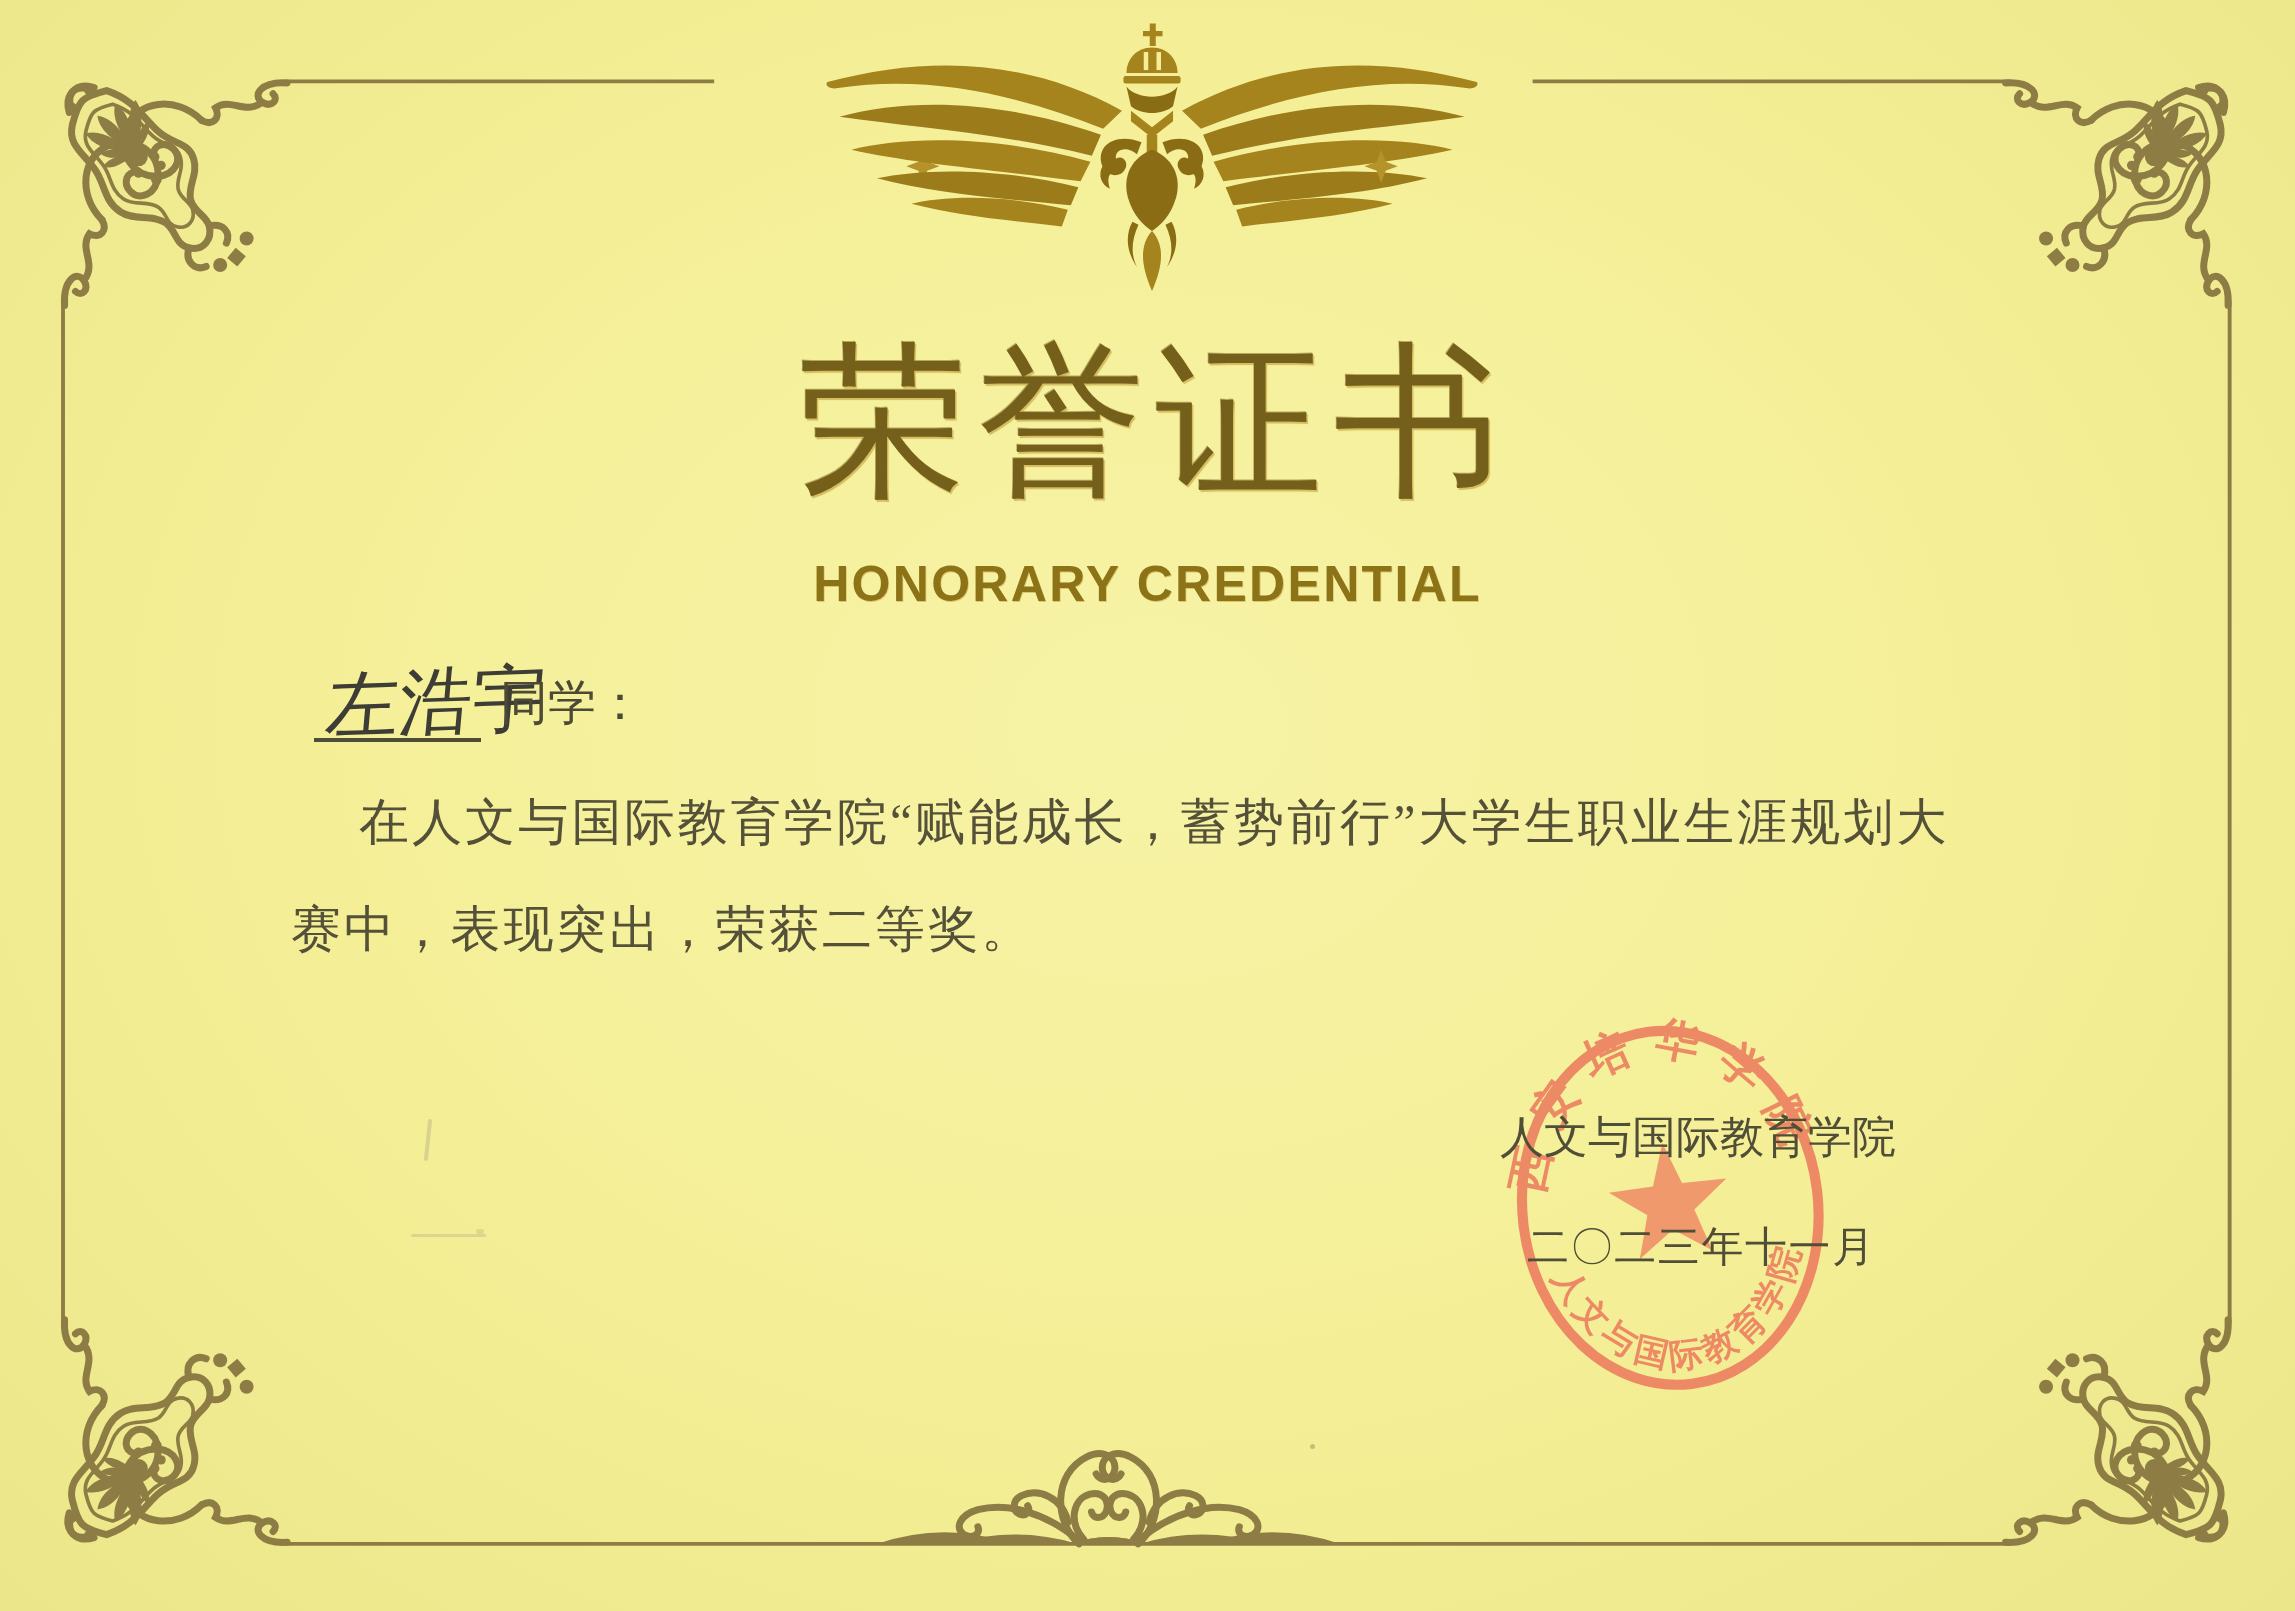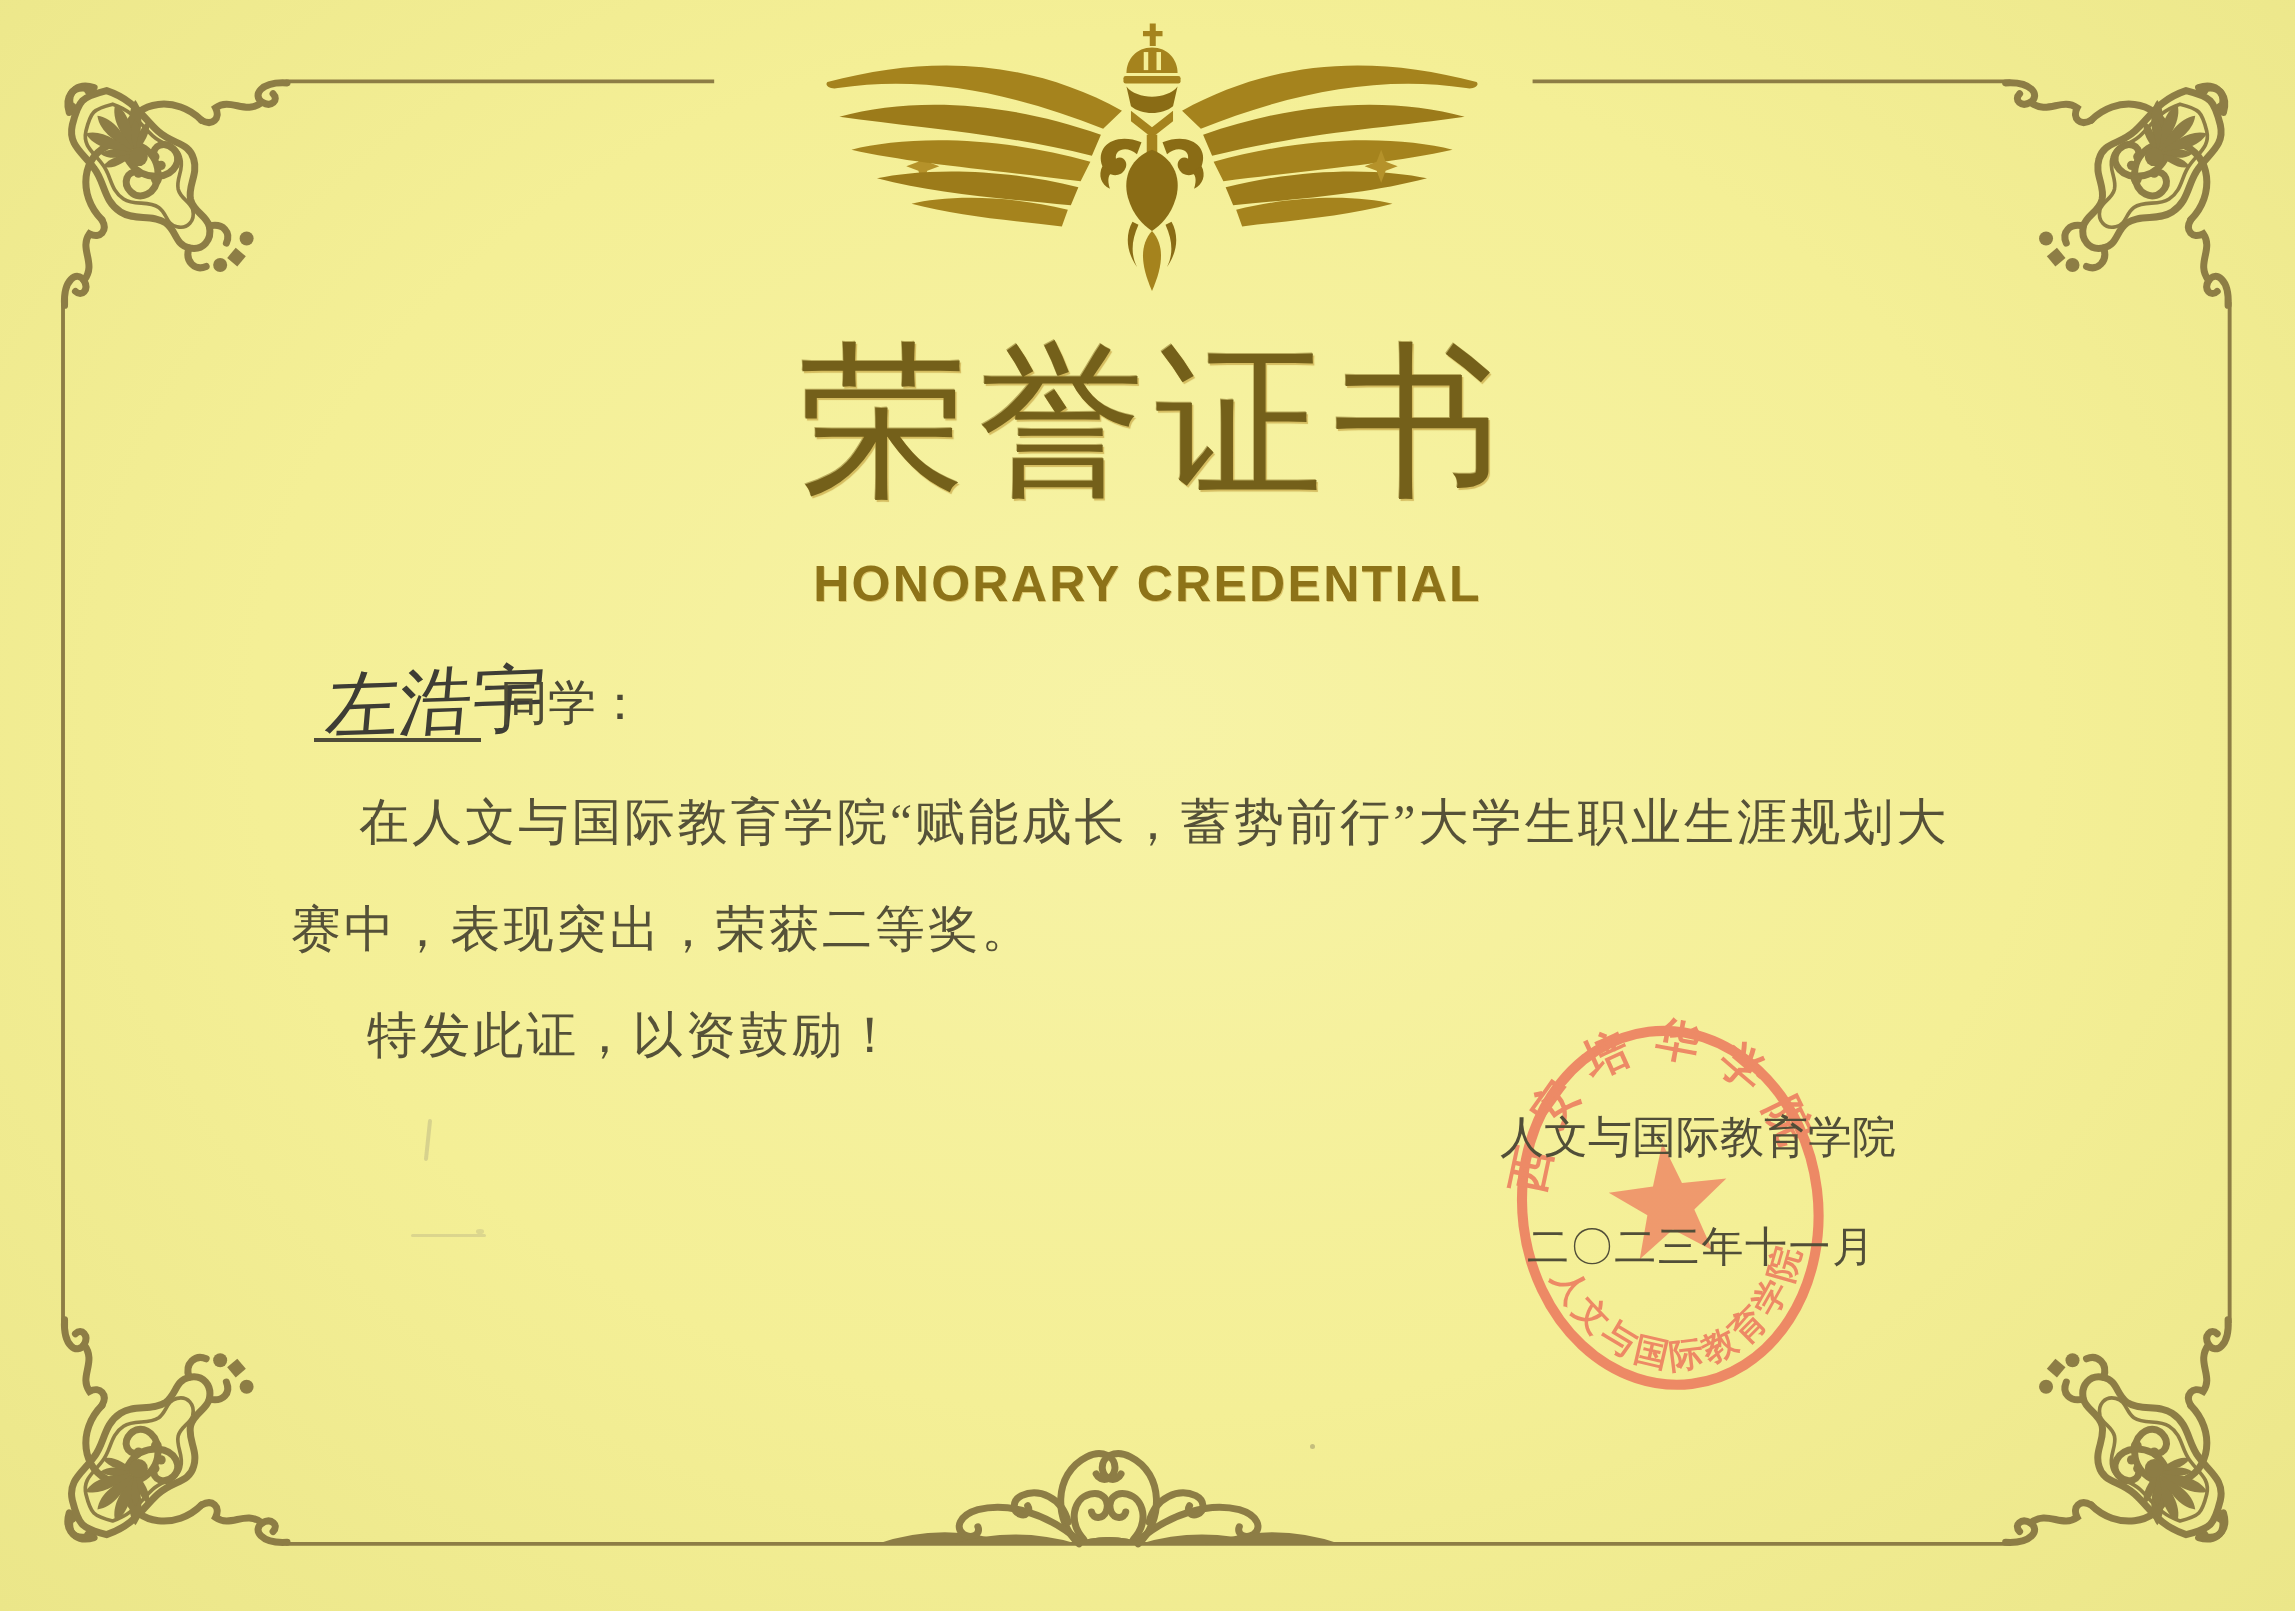--- a/index.html
+++ b/index.html
@@ -182,21 +182,20 @@
 
   <div class="title-cn">荣誉证书</div>
   <div class="title-en">HONORARY CREDENTIAL</div>
 
   <div class="name">左浩宇</div>
   <div class="name-underline"></div>
   <div class="salutation">同学：</div>
 
   <div class="body-line" id="line2">赛中，表现突出，荣获二等奖。</div>
   <div class="body-line" id="line1">在人文与国际教育学院“赋能成长，蓄势前行”大学生职业生涯规划大</div>
-  <div class="body-line" id="line3">特发此证，以资鼓励！</div>
 
   <div class="issuer">人文与国际教育学院</div>
   <div class="date">二〇二三年十一月</div>
 
   <div class="mark" id="mark1"></div>
   <div class="mark" id="mark2"></div>
   <div class="mark" id="mark3"></div>
   <div class="mark" id="speck"></div>
 </div>
 

